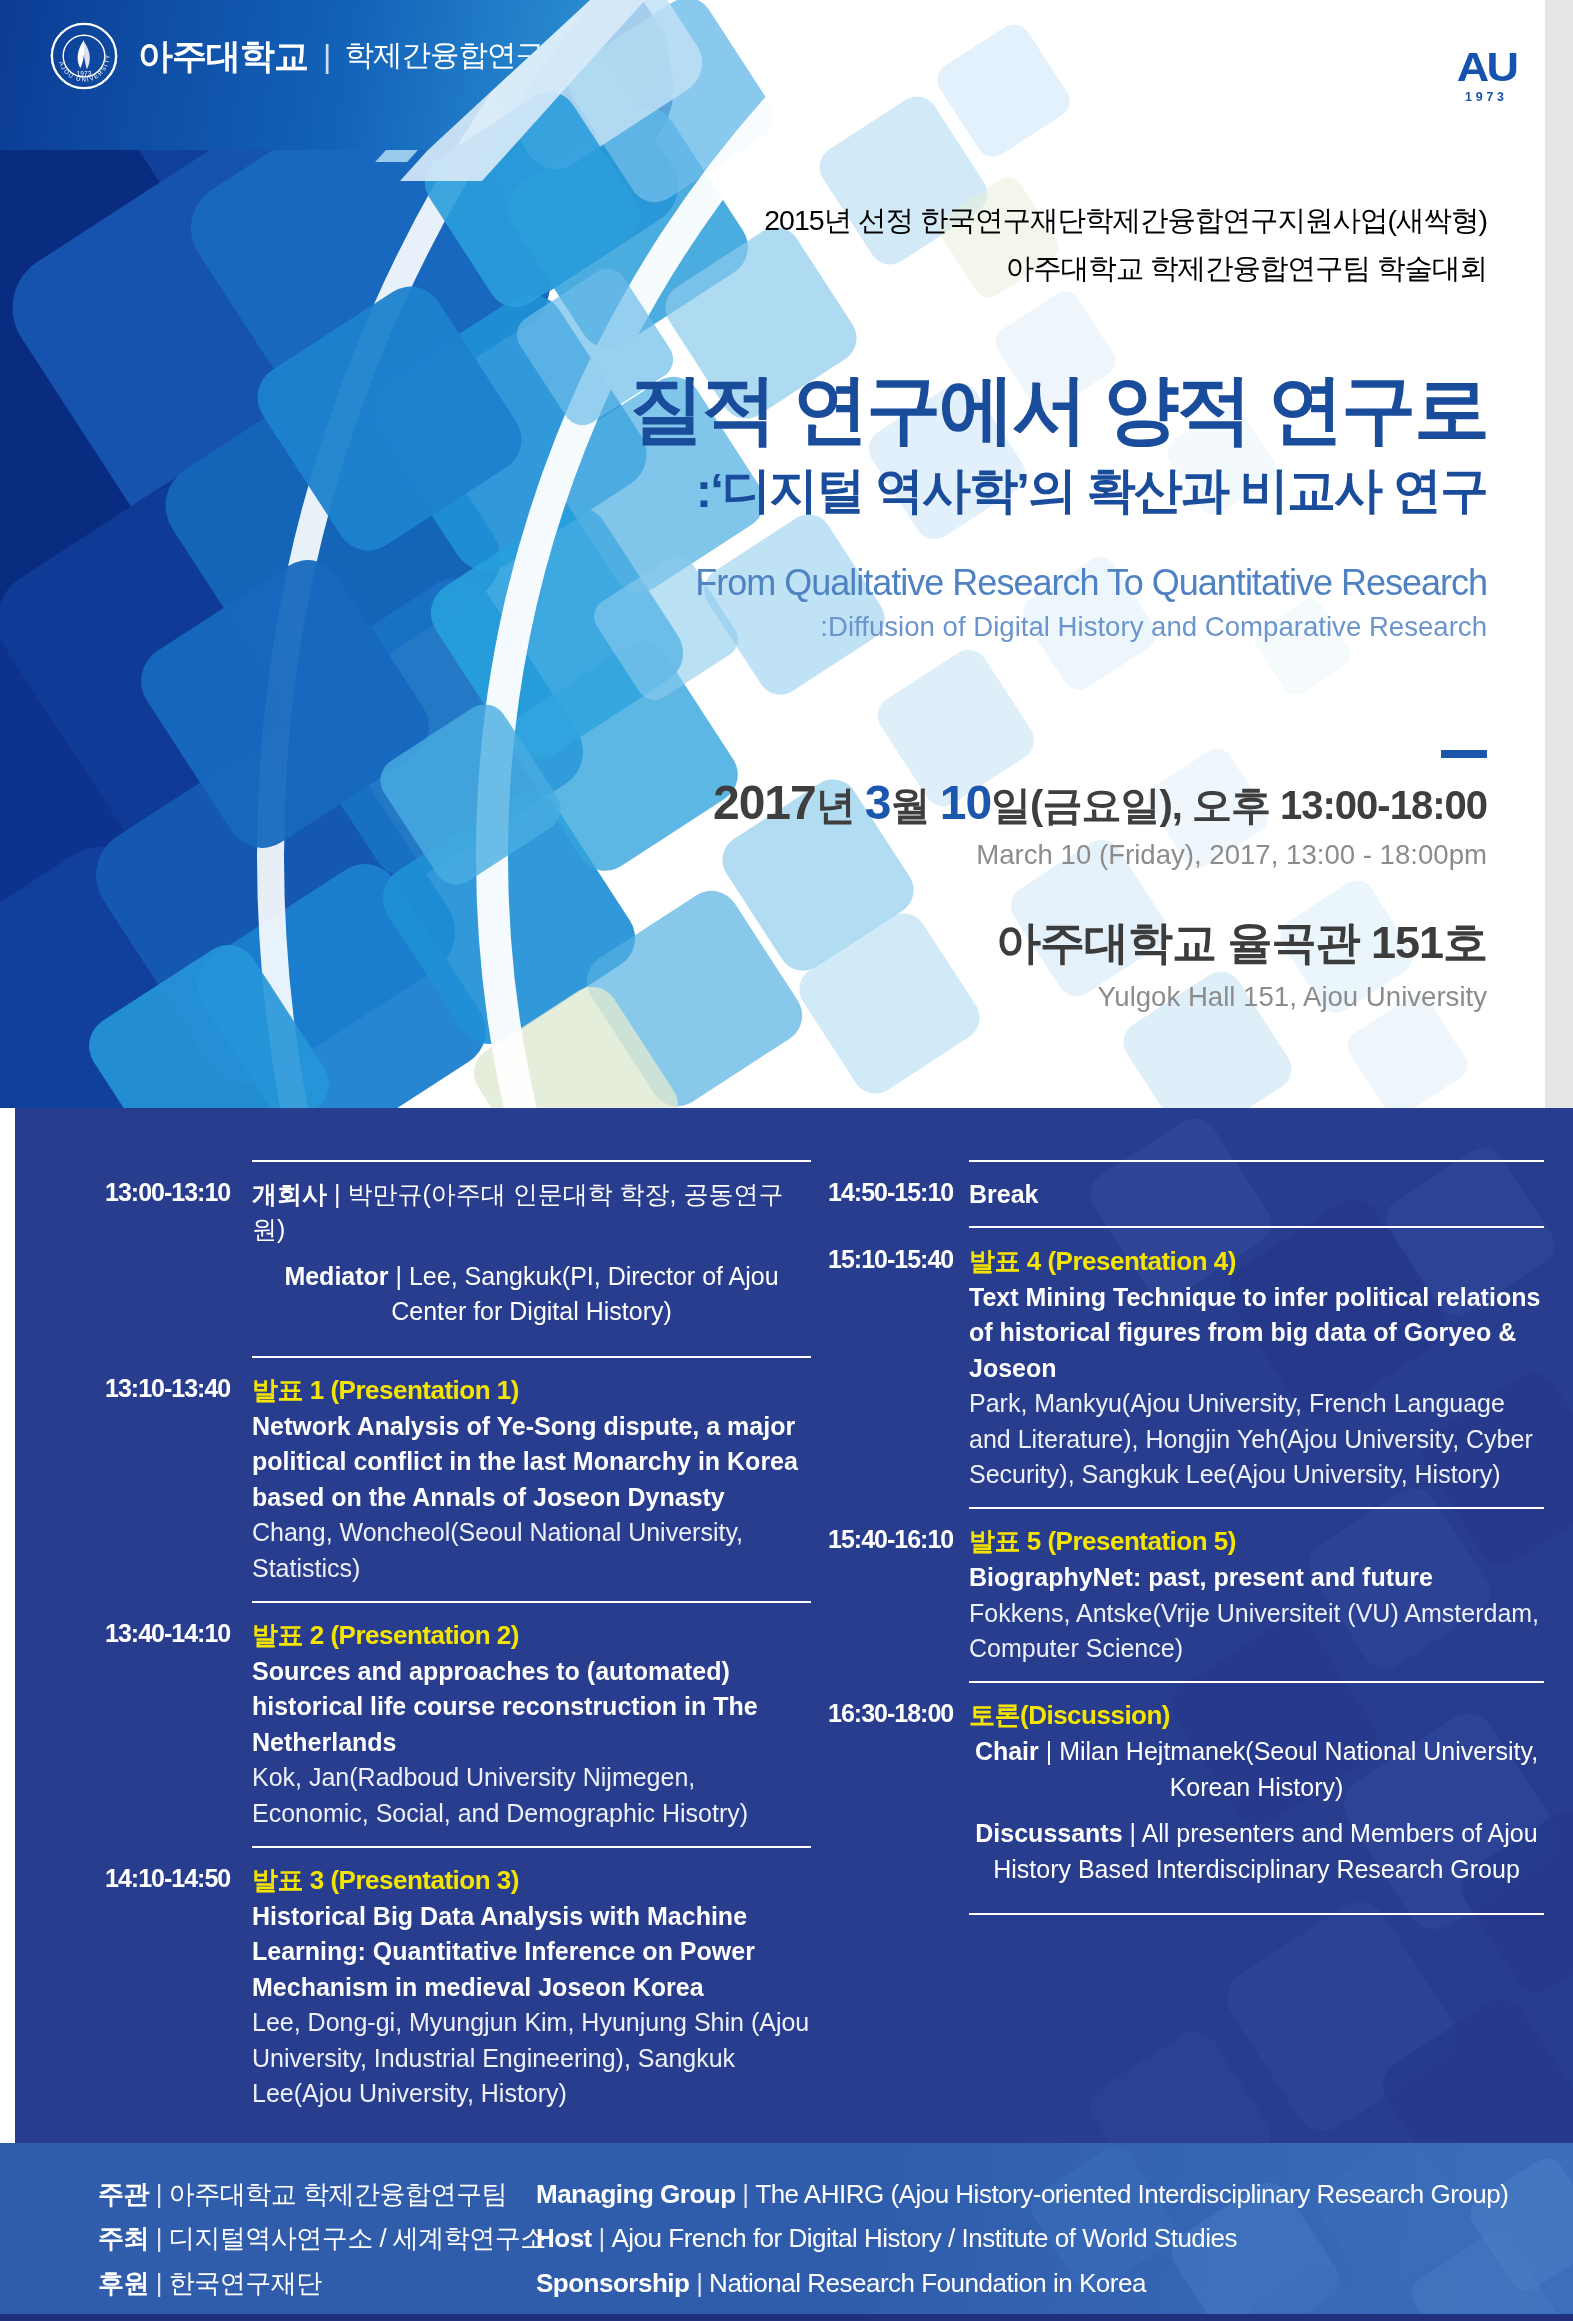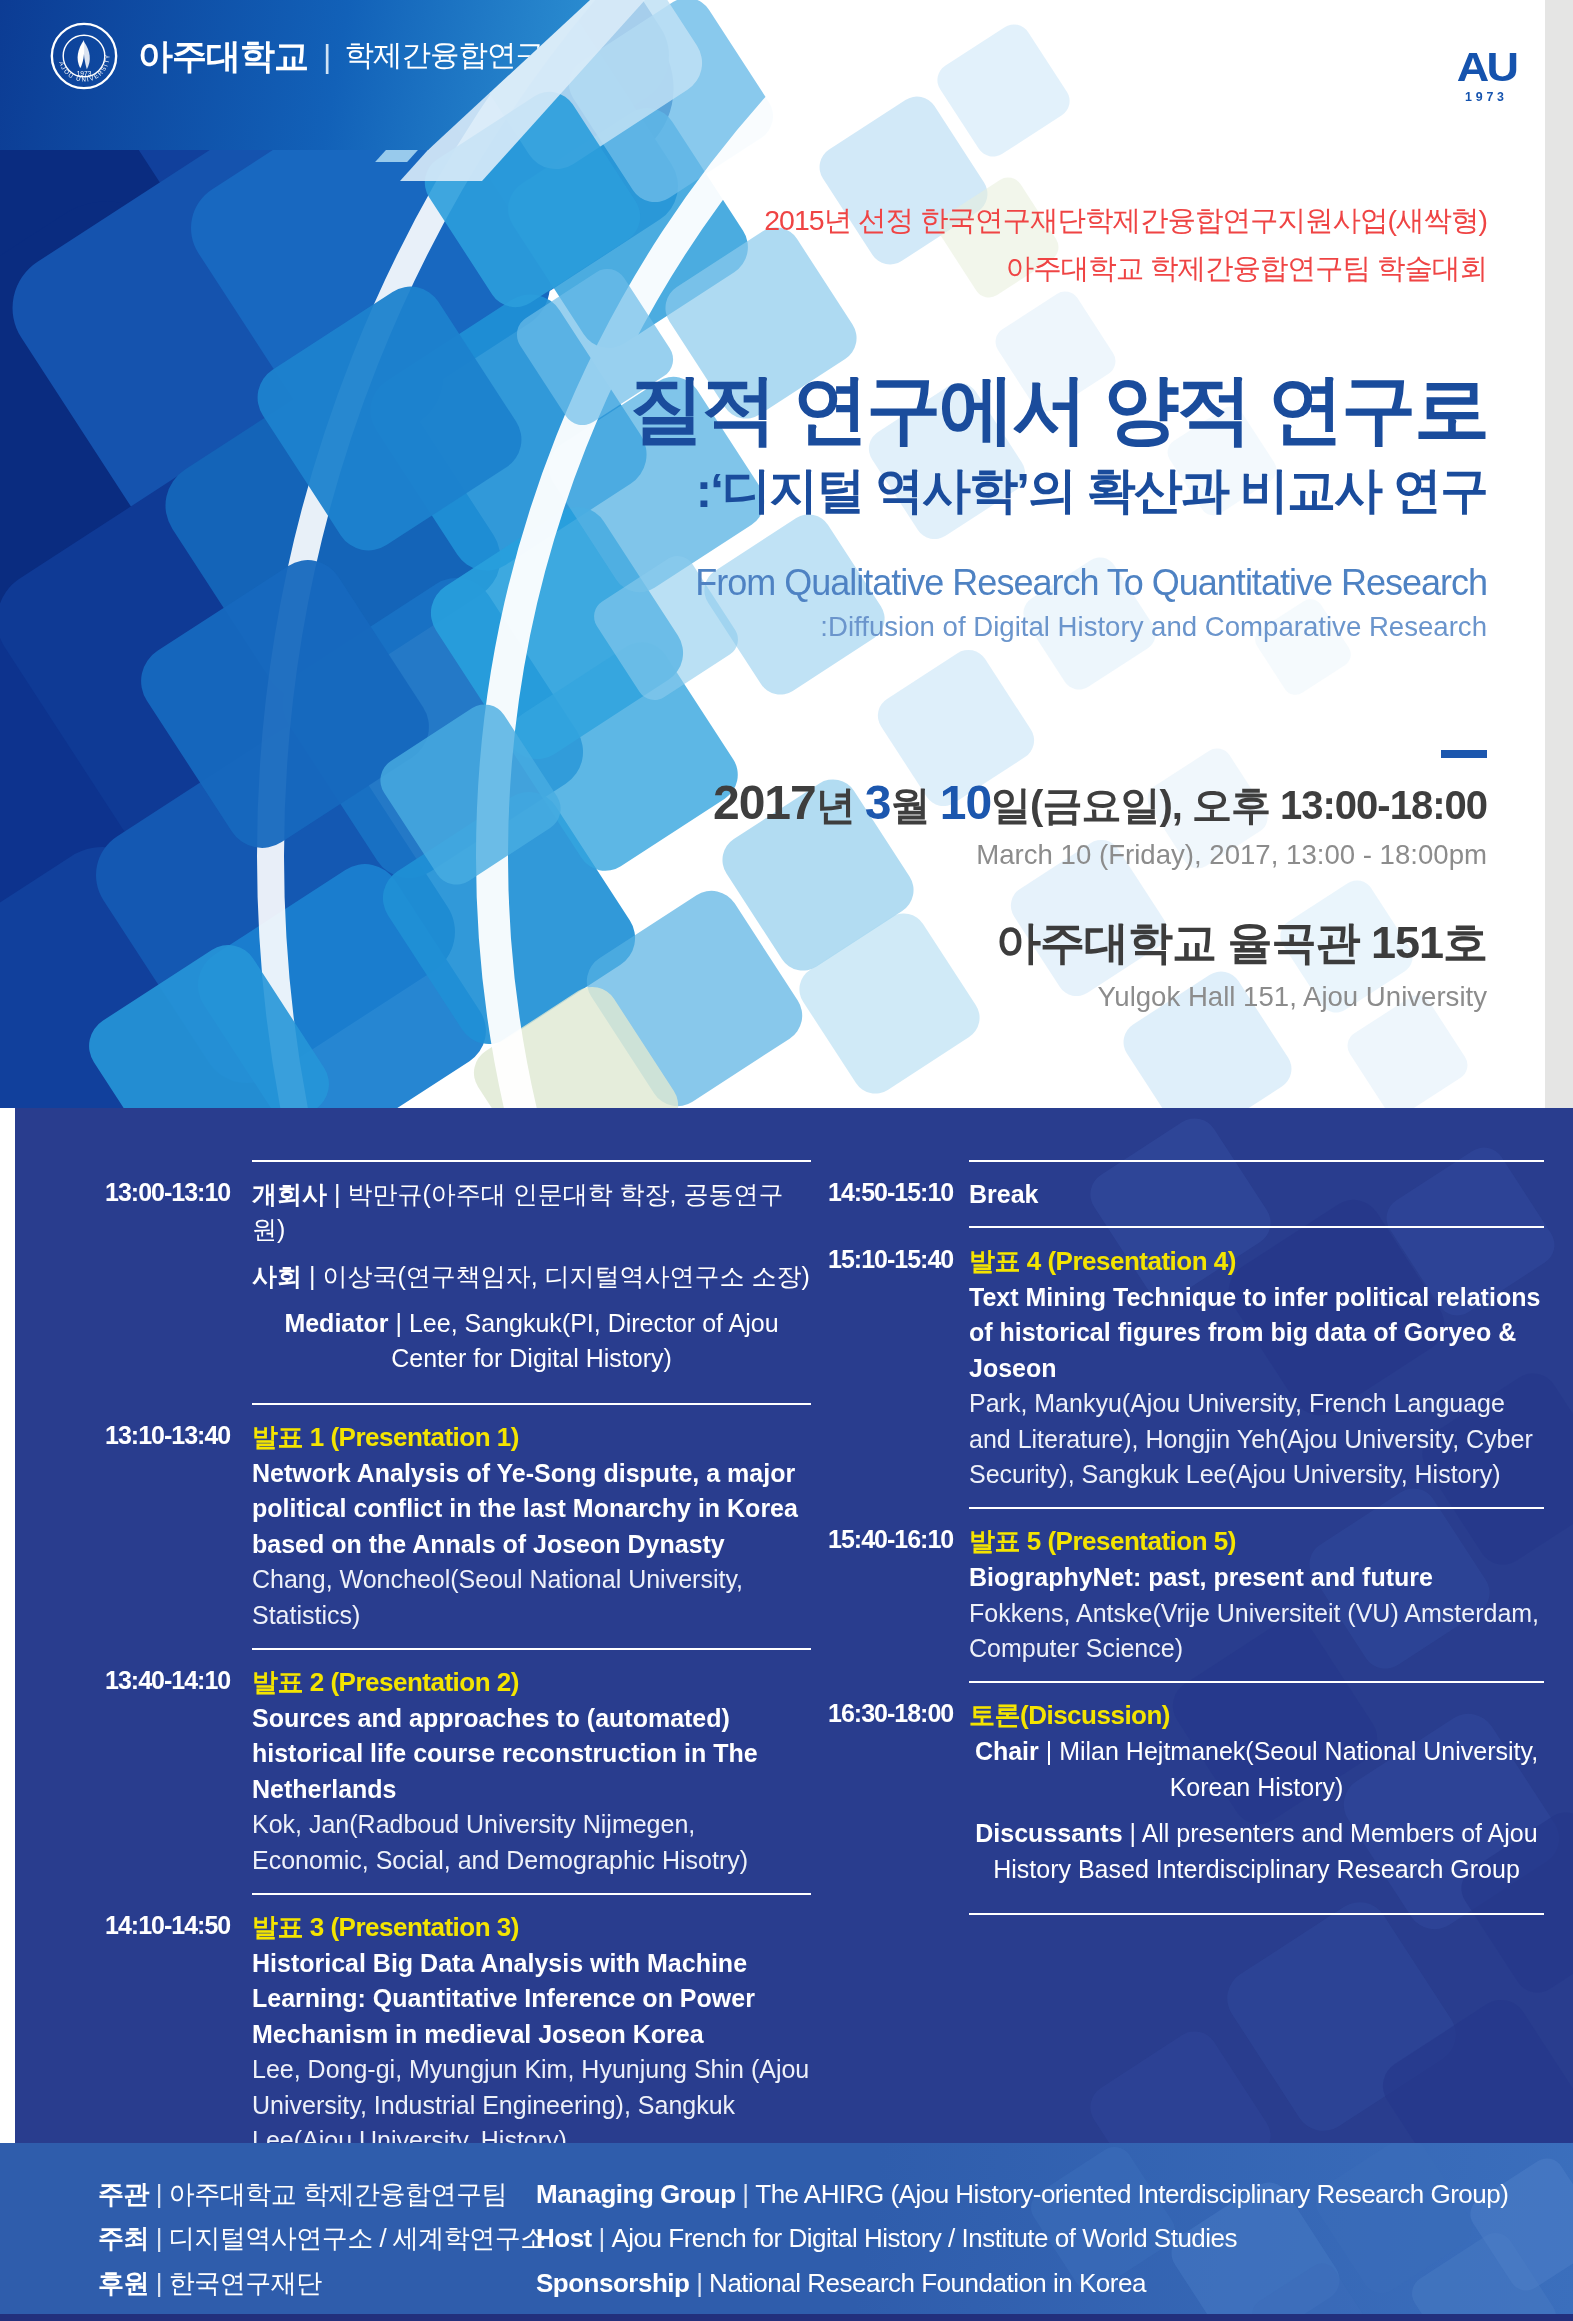--- a/index.html
+++ b/index.html
@@ -25,21 +25,21 @@
   .emblem{width:70px;height:70px;flex:none;margin-right:19px;}
   .org-name{color:#fff;font-size:35px;font-weight:bold;letter-spacing:-1px;}
   .org-div{color:#cfe2f5;font-size:32px;font-weight:200;margin:0 13.3px 0 15px;}
   .org-team{color:#fff;font-size:29.5px;font-weight:500;letter-spacing:-1px;}
   
   .au-logo{position:absolute;right:57px;top:44px;z-index:9;text-align:center;color:#1553ae;line-height:1;}
   .au-mark{font-size:45px;font-weight:800;letter-spacing:-2.9px;transform:scaleY(.92);display:block;}
   .au-year{font-size:12.4px;font-weight:bold;letter-spacing:3.8px;display:block;margin-top:1.9px;}
   
   .head{position:absolute;right:86px;top:202px;width:1065px;text-align:right;z-index:9;}
-  .prog-line{font-size:28.5px;color:#ef4444;font-weight:500;letter-spacing:-1px;line-height:1.3;}
+  .prog-line{font-size:28.5px;color:#000000;font-weight:500;letter-spacing:-1px;line-height:1.3;}
   .prog-line.second{margin-top:11.4px;}
   .title-kr{margin-top:82px;font-size:76px;font-weight:800;color:#1a4c9c;letter-spacing:-2.9px;line-height:1.05;}
   .subtitle-kr{margin-top:15px;font-size:49px;font-weight:800;color:#1a4c9c;letter-spacing:-1.9px;line-height:1.1;}
   .title-en{margin-top:44px;font-size:36px;color:#4e82c3;font-weight:500;letter-spacing:-1px;}
   .subtitle-en{margin-top:6.7px;font-size:27.6px;color:#6b95cc;font-weight:400;}
   .dash{display:inline-block;margin-top:107px;width:46px;height:8.6px;background:#1c57ae;}
   .date-kr{margin-top:14px;font-size:40px;font-weight:bold;color:#3e3e3e;letter-spacing:-1px;}
   .date-kr .num{font-size:48px;}
   .date-kr .blue{color:#1c57ae;}
   .date-en{margin-top:5.7px;font-size:27.6px;color:#8c8c8c;font-weight:400;}
@@ -199,21 +199,20 @@
       </div>
     <div class="sched-cols">
 
       <div class="col-left">
         <div class="sep"></div>
 
         <div class="blk">
           <div class="time">13:00-13:10</div>
           <div class="content">
             <div class="item"><span class="lab">개회사</span><span> | </span><span>박만규(아주대 인문대학 학장, 공동연구원)</span></div>
-            <div class="item"><span class="lab">사회</span><span> | </span><span>이상국(연구책임자, 디지털역사연구소 소장)</span></div>
             <div class="item center"><span class="lab">Mediator</span><span> | </span><span>Lee, Sangkuk(PI, Director of Ajou Center for Digital History)</span></div>
           </div>
         </div>
         <div class="sep"></div>
 
         <div class="blk">
           <div class="time">13:10-13:40</div>
           <div class="content">
             <div class="blk-title">발표 1 (Presentation 1)</div>
             <div class="blk-desc">Network Analysis of Ye-Song dispute, a major political conflict in the last Monarchy in Korea based on the Annals of Joseon Dynasty</div>

